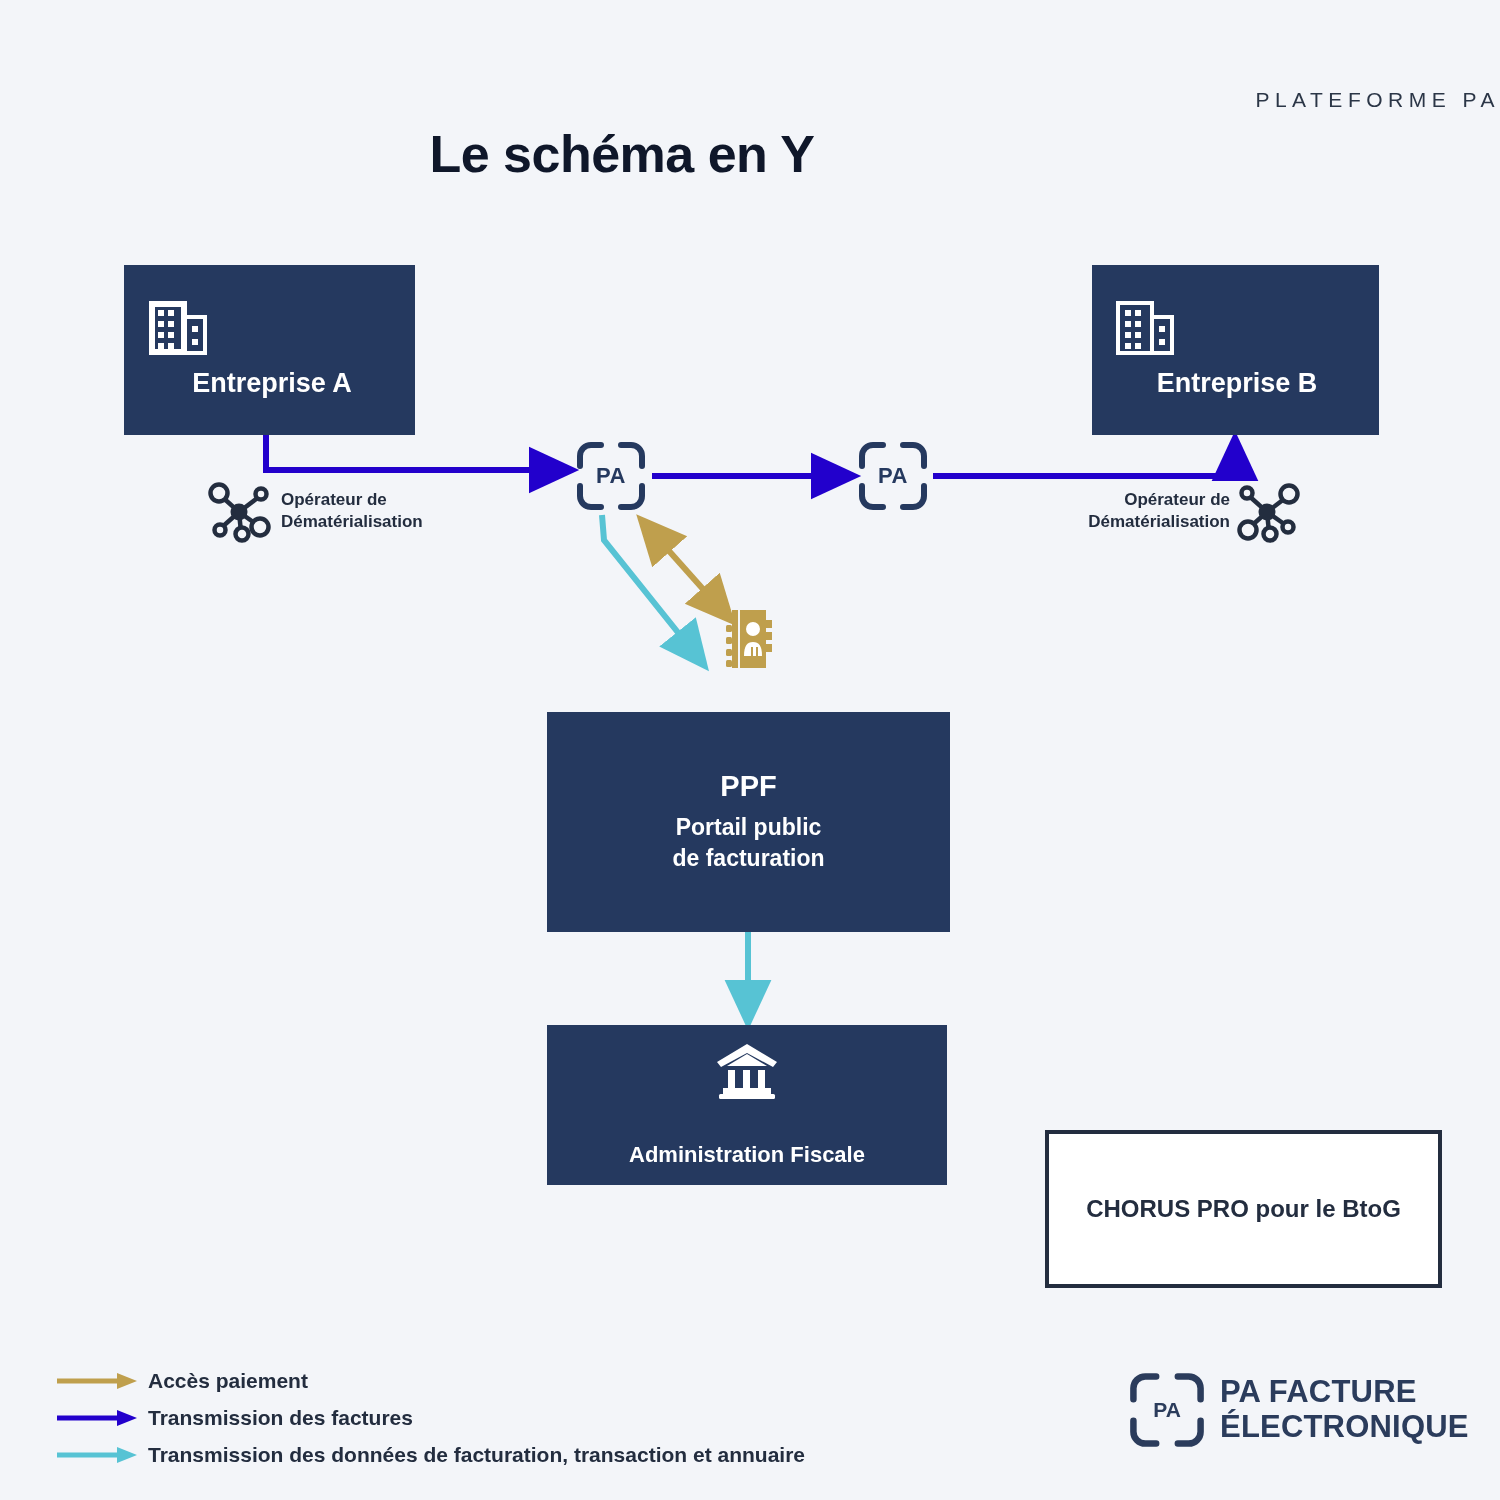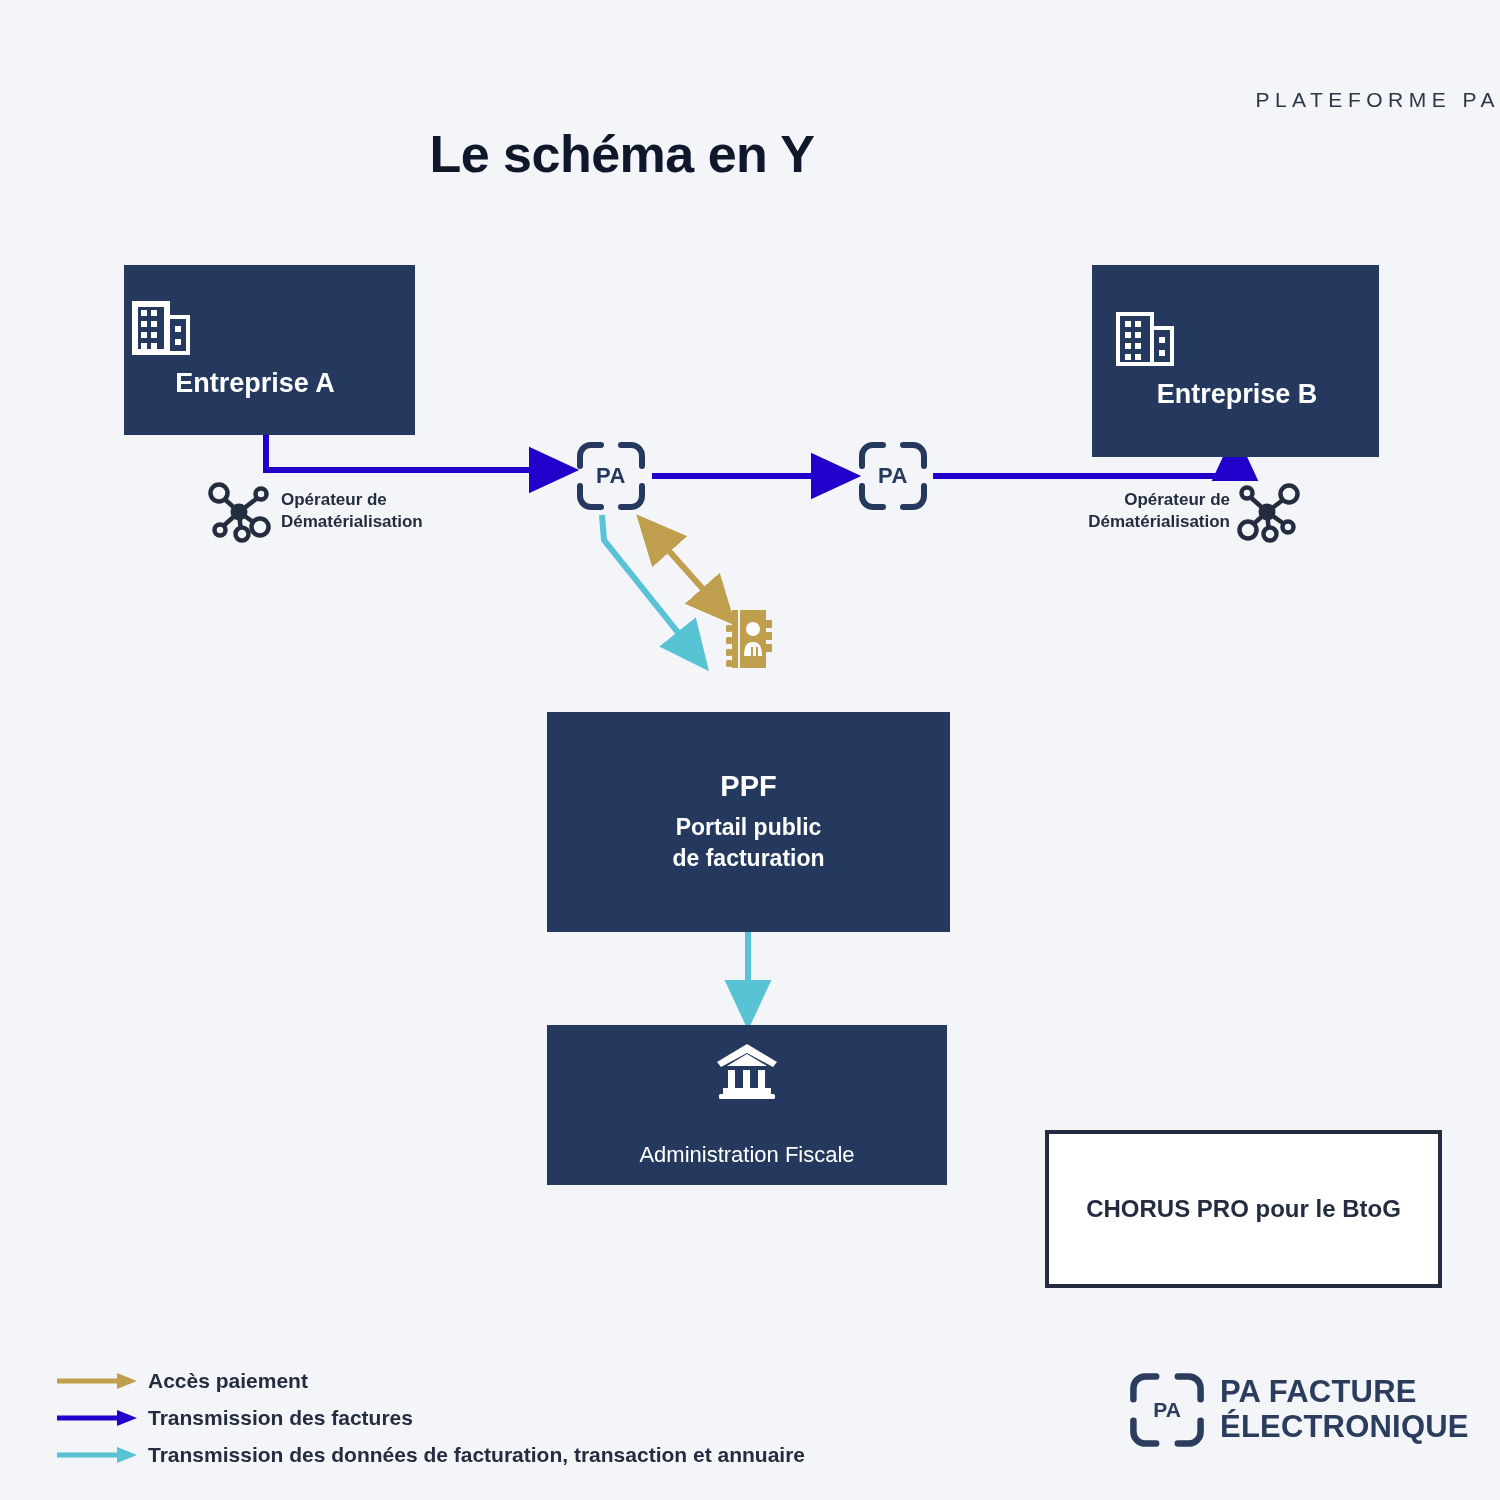--- a/index.html
+++ b/index.html
@@ -25,48 +25,48 @@
 
   
   .navy-box{
     position:absolute;background:#25395f;box-sizing:border-box;
   }
   .box-label{
     color:#ffffff;font-weight:bold;text-align:center;line-height:1.22;
   }
 
   #box-entreprise-a{left:124px;top:265px;width:291px;height:170px;}
-  #box-entreprise-b{left:1092px;top:265px;width:287px;height:192px;padding-left:18px;}
+  #box-entreprise-b{left:1092px;top:265px;width:287px;height:170px;padding-left:18px;}
   #box-ppf{left:547px;top:676px;width:403px;height:220px;margin-top:36px;}
   #box-admin{left:547px;top:1025px;width:400px;height:160px;}
 
   .ent-stack{
     position:absolute;left:0;top:0;width:100%;height:100%;
     display:flex;flex-direction:column;justify-content:center;
-    padding-left:8px;box-sizing:border-box;
+    padding-left:25px;box-sizing:border-box;
   }
   .ent-stack .icon-wrap{margin-bottom:12px;}
   .ent-stack .box-label{width:246px;text-align:center;font-size:27px;}
 
   #box-entreprise-b .ent-stack{padding-left:24px;}
   #box-entreprise-b .ent-stack .box-label{width:242px;}
 
   .ppf-stack{
     position:absolute;left:0;top:0;width:100%;height:100%;
     display:flex;flex-direction:column;align-items:center;justify-content:center;
   }
   .ppf-acronym{color:#fff;font-weight:bold;font-size:29px;margin-bottom:9px;}
   .ppf-sub{color:#fff;font-weight:bold;font-size:23px;line-height:1.35;text-align:center;}
 
   .admin-stack{
     position:absolute;left:0;top:0;width:100%;height:100%;
     display:flex;flex-direction:column;align-items:center;justify-content:center;
   }
   .admin-stack .icon-wrap{margin-bottom:22px;}
-  .admin-label{color:#fff;font-weight:normal;font-size:22px;margin-top:20px;}
+  .admin-label{color:#fff;font-weight:bold;font-size:22px;margin-top:20px;}
 
   
   .pa-badge{position:absolute;width:72px;height:72px;}
   .pa-badge .pa-text{
     position:absolute;left:0;top:0;width:100%;height:100%;
     display:flex;align-items:center;justify-content:center;
     font-size:22px;font-weight:bold;color:#25395f;letter-spacing:0.5px;
   }
   #pa-badge-left{left:575px;top:440px;}
   #pa-badge-right{left:857px;top:440px;}

